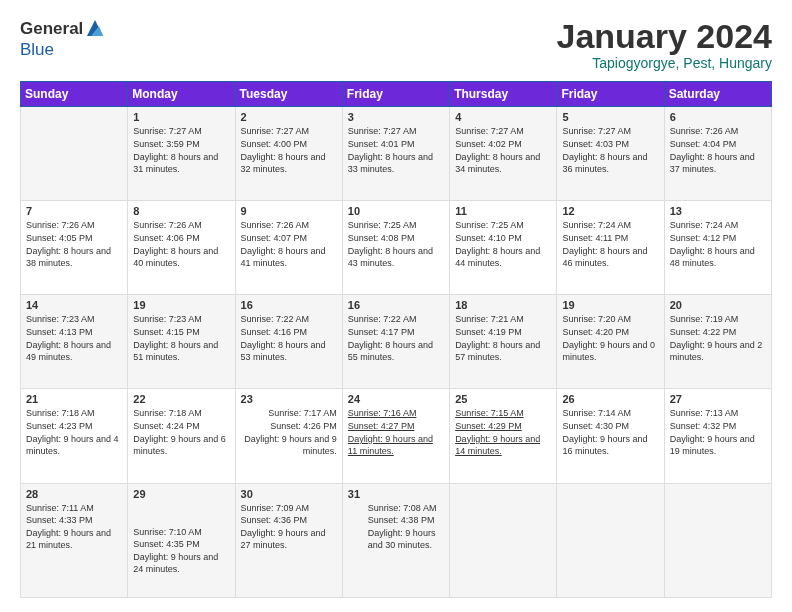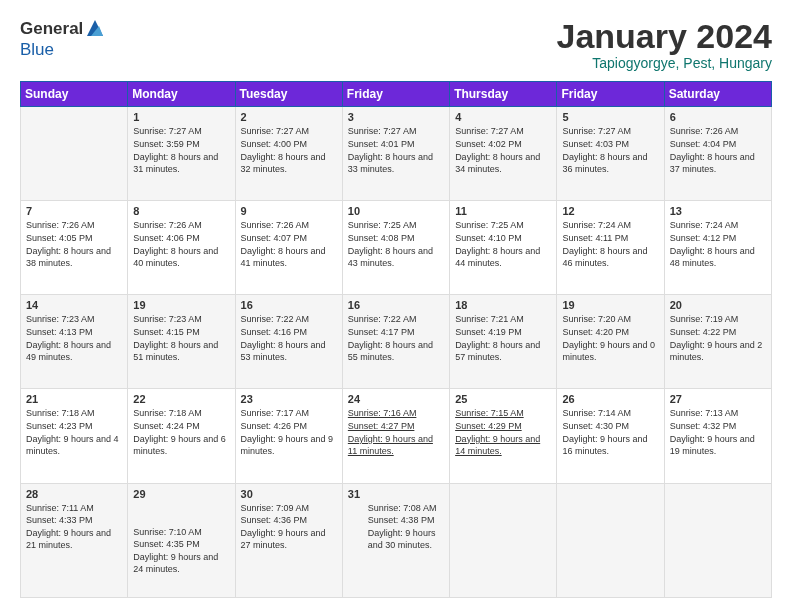--- a/index.html
+++ b/index.html
@@ -269,21 +269,21 @@
 Daylight: 9 hours and 4 minutes.</div>
           </td>
           <td>
             <span class="day-number">22</span>
             <div class="cell-text" style="white-space: pre-line;">Sunrise: 7:18 AM
 Sunset: 4:24 PM
 Daylight: 9 hours and 6 minutes.</div>
           </td>
           <td>
             <span class="day-number">23</span>
-            <div class="cell-text" style="white-space: pre-line;">Sunrise: 7:17 AM
+            <div class="cell-text" style="white-space: pre-line; text-align: right;">Sunrise: 7:17 AM
 Sunset: 4:26 PM
 Daylight: 9 hours and 9 minutes.</div>
           </td>
           <td>
             <span class="day-number">24</span>
             <div class="cell-text" style="white-space: pre-line; text-decoration: underline;">Sunrise: 7:16 AM
 Sunset: 4:27 PM
 Daylight: 9 hours and 11 minutes.</div>
           </td>
           <td>

